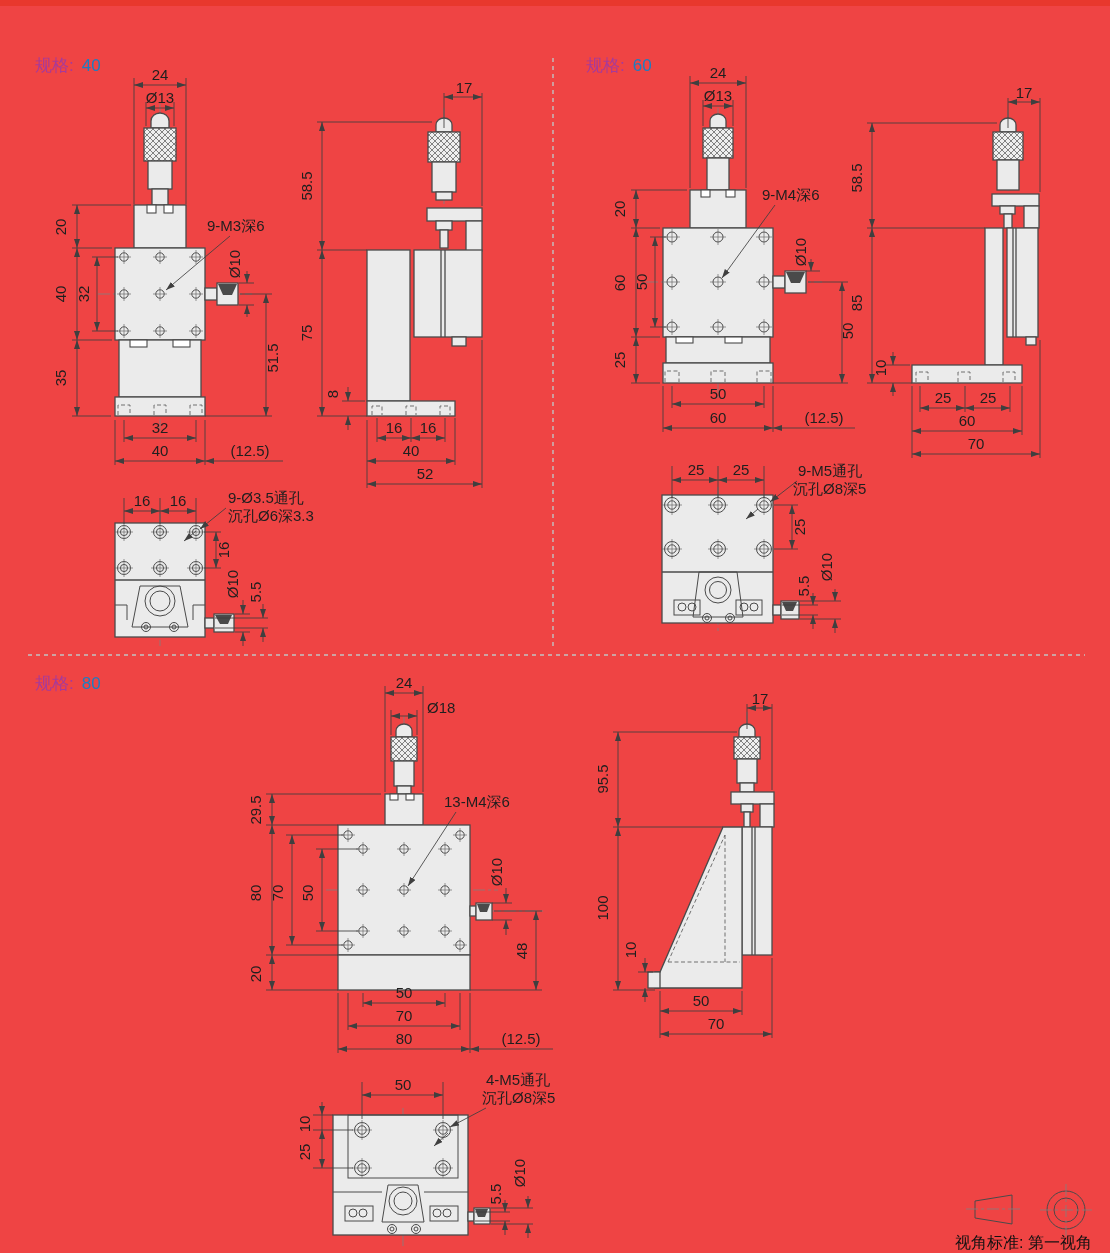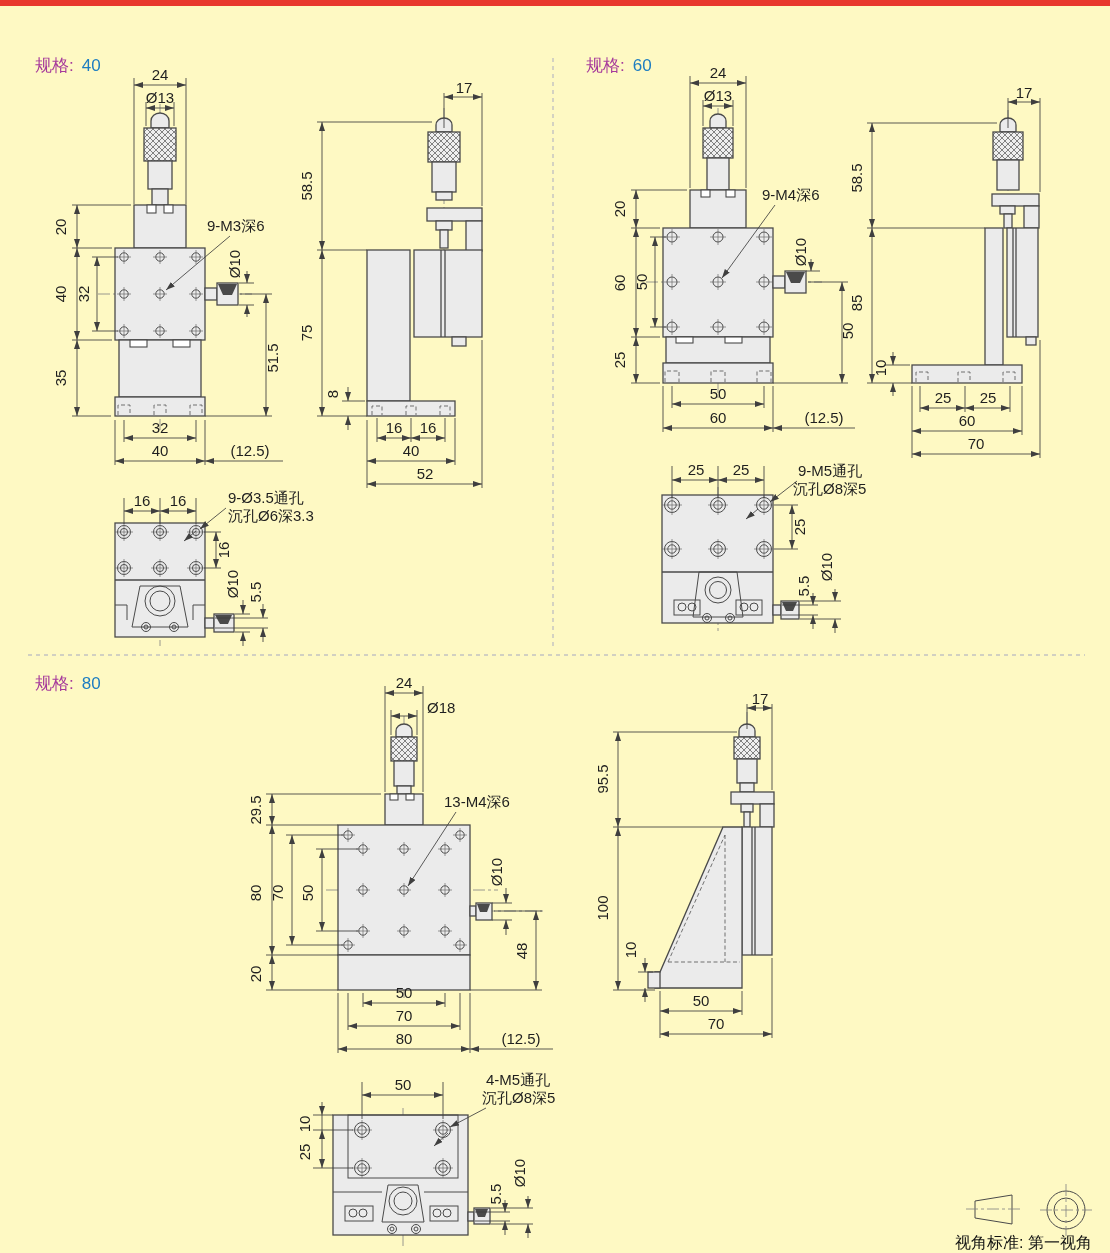--- a/index.html
+++ b/index.html
@@ -1,16 +1,16 @@
 <!DOCTYPE html>
 <html><head>
 <meta charset="utf-8">
 <style>
   html,body{margin:0;padding:0;background:#fff;}
-  #page{position:relative;width:1110px;height:1253px;background:#fef9c3;overflow:hidden;
+  #page{position:relative;width:1110px;height:1253px;background:#ef4444;overflow:hidden;
         font-family:"Liberation Sans","DejaVu Sans",sans-serif;}
   #topbar{position:absolute;left:0;top:0;width:1110px;height:6px;}
   svg{position:absolute;left:0;top:0;}
   .fill{fill:#ebebeb;stroke:#4a4a4a;stroke-width:1.3;}
   .fillw{fill:#ffffff;stroke:#4a4a4a;stroke-width:1.1;}
   .kn{fill:url(#kn);stroke:#4a4a4a;stroke-width:1.3;}
   .ln{fill:none;stroke:#4a4a4a;stroke-width:1.3;}
   .thin{fill:none;stroke:#4a4a4a;stroke-width:1;}
   .dk{fill:#4a4a4a;stroke:none;}
   .dim,.ext{fill:none;stroke:#3f3f3f;stroke-width:0.85;}

